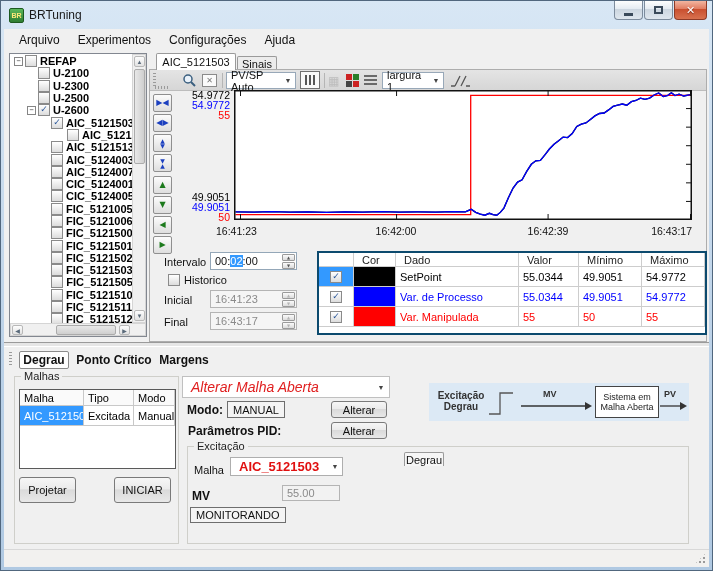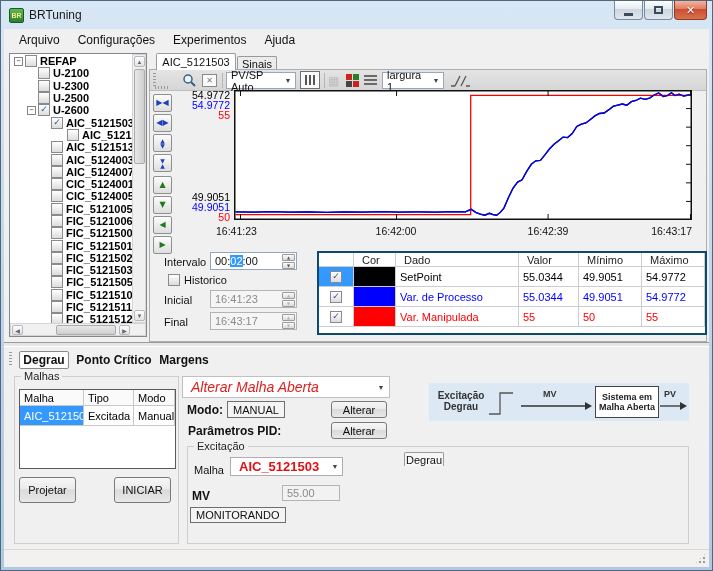--- a/index.html
+++ b/index.html
@@ -121,21 +121,21 @@
         font-weight:bold;font-size:12px;display:flex;align-items:center;justify-content:center;}
 
   #exp-combo{position:absolute;left:178px;top:29px;width:208px;height:22px;background:#fff;border:1px solid #c0c0c0;
              display:flex;align-items:center;padding-left:8px;}
   #exp-combo .txt{font-style:italic;font-size:14px;color:#e02020;}
   .blabel{position:absolute;font-weight:bold;font-size:12px;color:#111;}
 
   #diagram{position:absolute;left:425px;top:36px;width:260px;height:38px;background:#dce9f5;}
   .dg-text{position:absolute;font-weight:bold;font-size:10px;color:#333;line-height:11px;text-align:center;}
   #dg-box{position:absolute;left:166px;top:3px;width:64px;height:32px;background:#fff;border:1px solid #444;
-          display:flex;flex-direction:column;align-items:center;justify-content:center;font-weight:bold;font-size:9px;color:#222;line-height:10px;}
+          display:flex;flex-direction:column;align-items:center;justify-content:center;font-weight:normal;font-size:9px;color:#222;line-height:10px;}
 
   #statusbar{position:absolute;left:0;top:520px;width:705px;height:17px;background:#f2f1ef;border-top:1px solid #d8d8d8;}
   #resize-grip{position:absolute;right:3px;bottom:2px;width:11px;height:11px;
      background:radial-gradient(circle at 1px 1px,#9a9a9a 1px,transparent 1.2px);background-size:4px 4px;
      clip-path:polygon(100% 0,100% 100%,0 100%);}
 </style>
 </head>
 <body>
 
 <div id="app">
@@ -151,22 +151,22 @@
       </div>
     <div id="btn-close" class="capbtn">
         <div class="glyph-close">✕</div>
       </div>
   </div>
 
   <div id="client">
 
     <div id="menubar">
         <div class="menu-item">Arquivo</div>
+        <div class="menu-item">Experimentos</div>
         <div class="menu-item">Configurações</div>
-        <div class="menu-item">Experimentos</div>
         <div class="menu-item">Ajuda</div>
       </div>
 
     <div id="tree-panel">
       <div id="tree-list">
           <div class="trow" style="padding-left: 4px;">
             <div class="texp">−</div>
             <div class="cbx"></div>
             <div class="tlbl">REFAP</div>
           </div>

